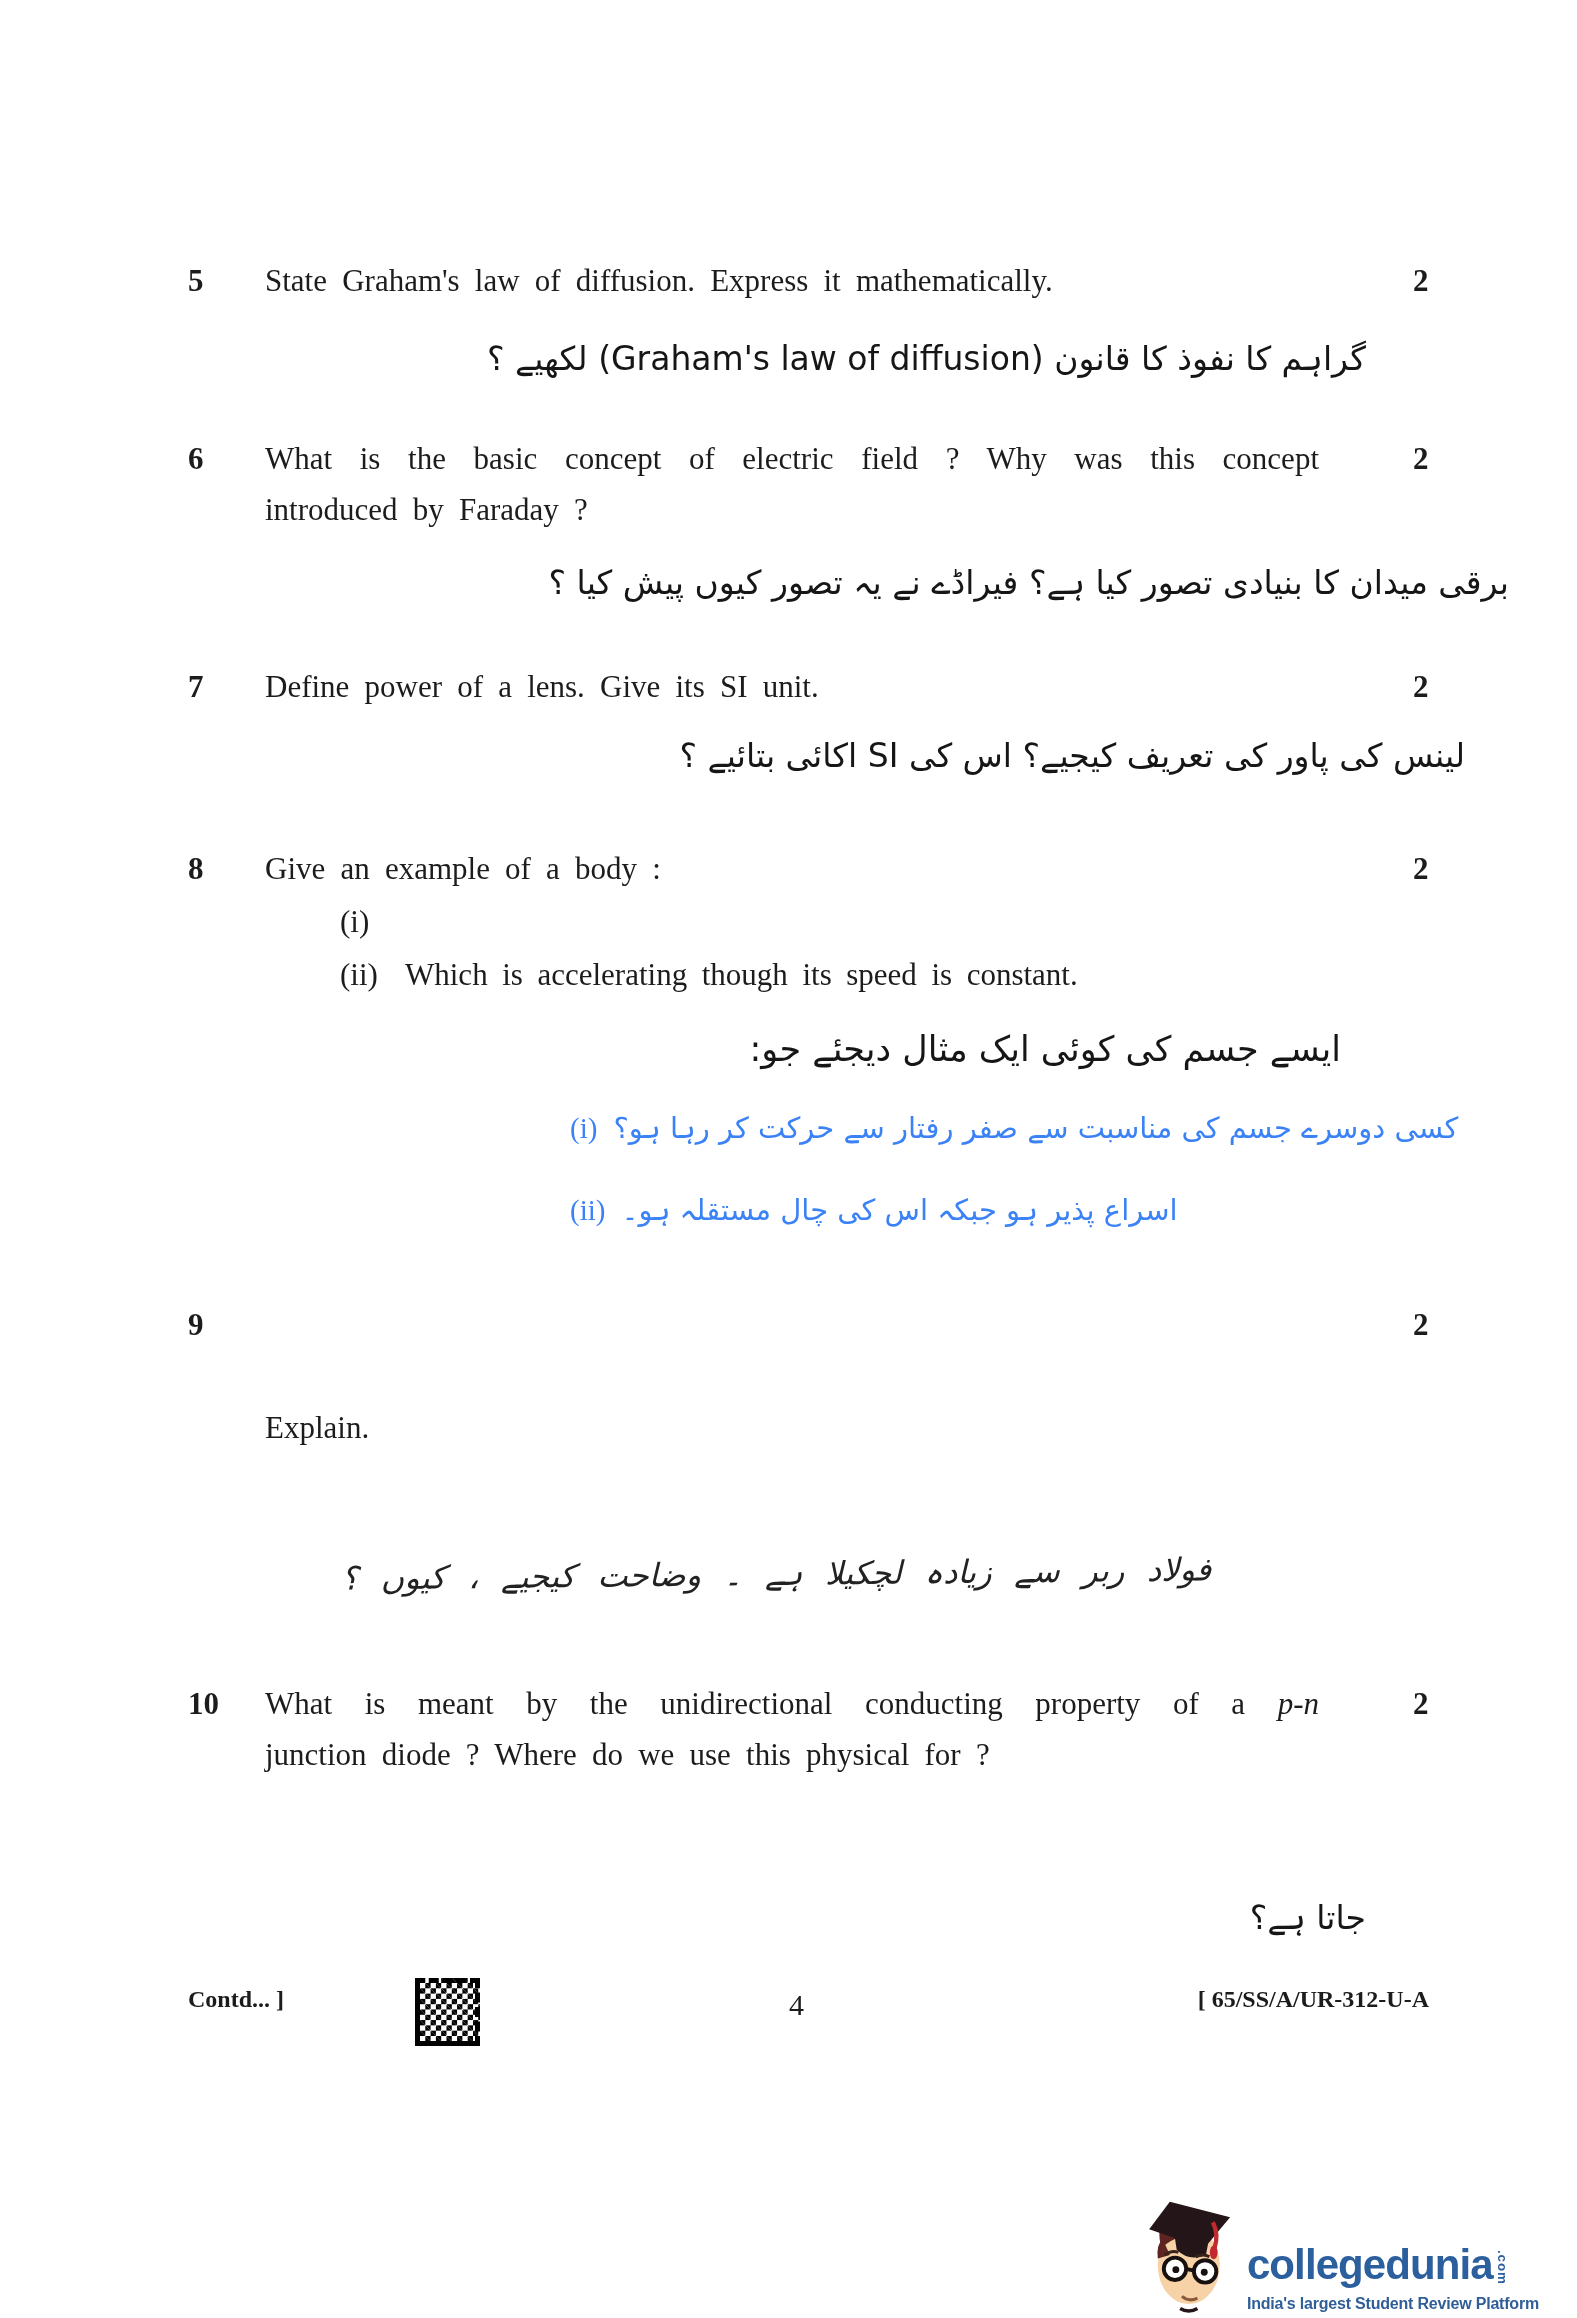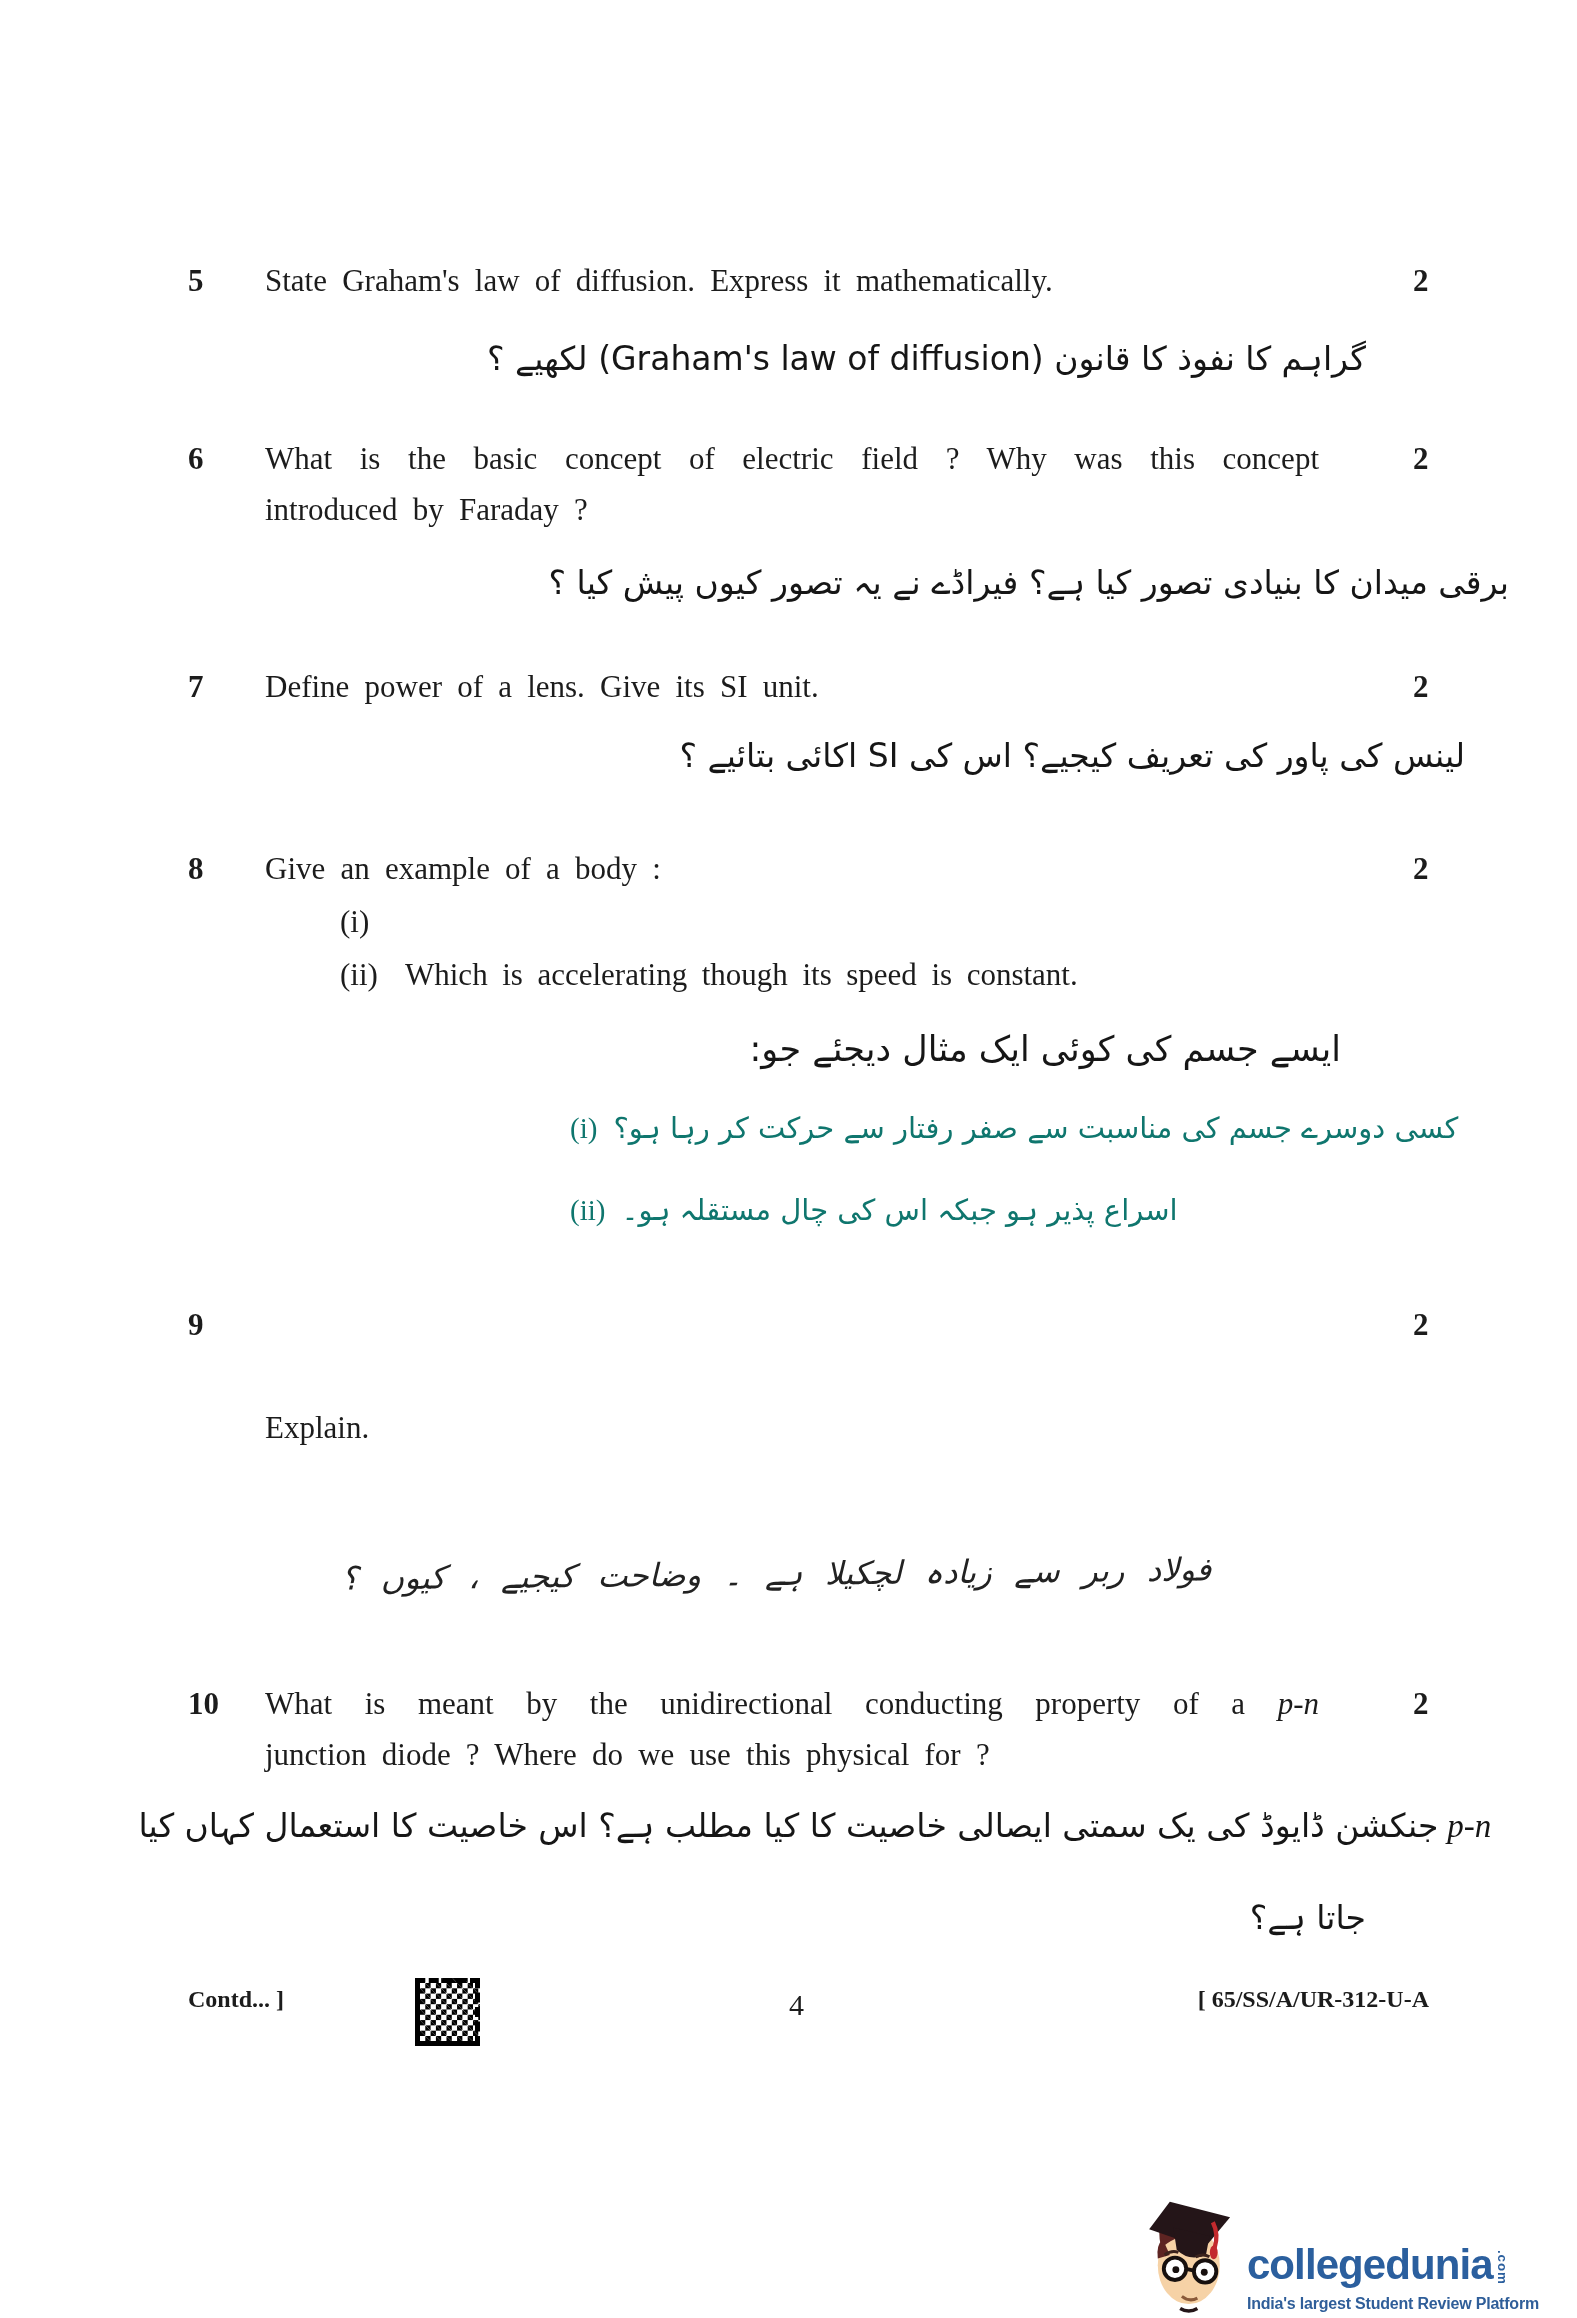--- a/index.html
+++ b/index.html
@@ -40,21 +40,21 @@
     font-family:"DejaVu Sans", sans-serif;
     font-size:33px;line-height:1.3;
     white-space:nowrap;
     color:#161616;
   }
   .urdu .pn{direction:ltr;unicode-bidi:embed;font-style:italic;font-family:"Liberation Serif",serif;margin:0 8.8px;}
   .urdu-item{
     position:absolute;
     font-size:29px;line-height:1.3;
     white-space:nowrap;
-    color:#0f766e;
+    color:#3b82f6;
     font-family:"Liberation Serif",serif;
   }
   .urdu-item .rtl-run{
     direction:rtl;unicode-bidi:embed;
     font-family:"DejaVu Sans", sans-serif;
     margin-left:16px;
   }
   .handwritten{
     font-style:italic;
     letter-spacing:2.7px;
@@ -147,21 +147,20 @@
 
   <div class="qnum" style="top:1306px">9</div>
   <div class="qline" style="top:1409px">Explain.</div>
   <div class="marks" style="top:1306px">2</div>
   <div class="urdu handwritten" style="top:1554px;right:367px">فولاد ربر سے زیادہ لچکیلا ہے ۔ وضاحت کیجیے ، کیوں ؟</div>
 
   <div class="qnum" style="top:1685px">10</div>
   <div class="qline justify" style="top:1685px"><span>What is meant by the unidirectional conducting property of a </span><span class="italic">p-n</span></div>
   <div class="qline" style="top:1736px">junction diode ? Where do we use this physical for ?</div>
   <div class="marks" style="top:1685px">2</div>
-  <div class="urdu" style="top:1805px;right:78px"><span class="pn">p-n</span><span>جنکشن ڈایوڈ کی یک سمتی ایصالی خاصیت کا کیا مطلب ہے؟ اس خاصیت کا استعمال کہاں کیا</span></div>
   <div class="urdu" style="top:1897px;right:212px">جاتا ہے؟</div>
 
   <div class="footer-text" style="top:1985px;left:188px">Contd... ]</div>
   <div class="barcode"></div>
   <div class="page-number" style="top:1987px;left:789px">4</div>
   <div class="footer-text" style="top:1985px;right:149px">[ 65/SS/A/UR-312-U-A</div>
 
   <div class="logo">
     <svg class="mascot" viewBox="0 0 115 155" width="99" height="134">
       <ellipse cx="52" cy="100" rx="36" ry="45" fill="#f6d2a6"></ellipse>

